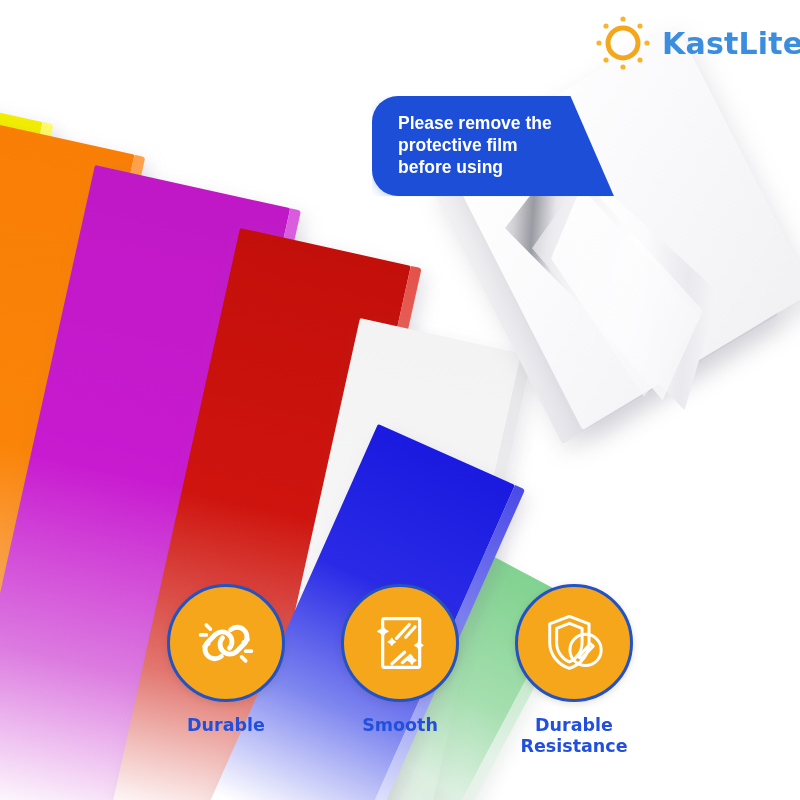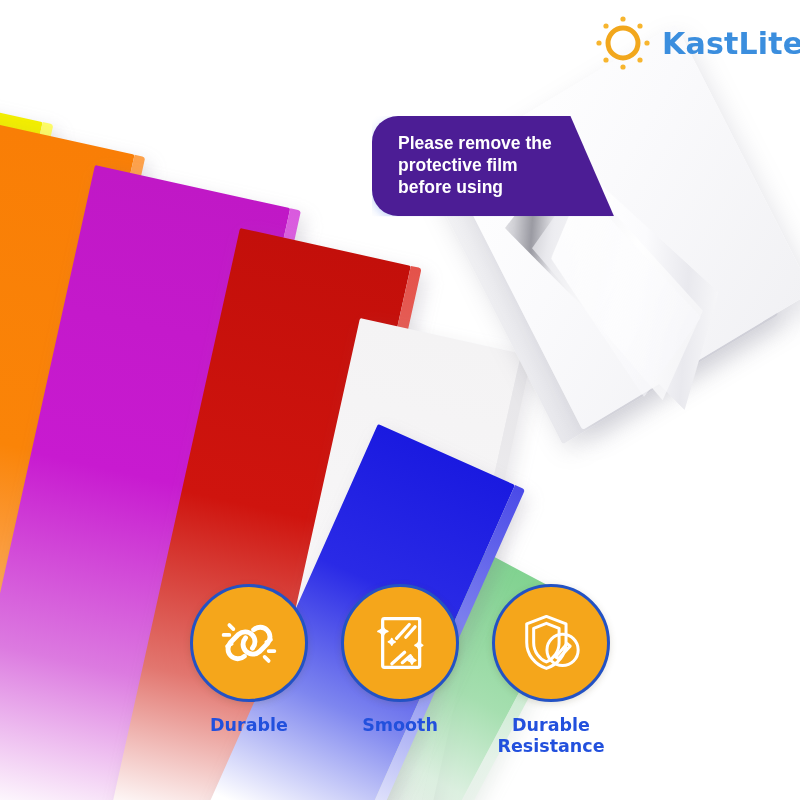--- a/index.html
+++ b/index.html
@@ -133,35 +133,35 @@
   }
   #sun-icon{width:62px;height:58px;display:block;}
   #brand-wordmark{
     font-size:30px;font-weight:700;letter-spacing:.2px;
     color:#3b8ede;
     font-family:"DejaVu Sans",sans-serif;
   }
 
   
   #callout{
-    position:absolute;left:372px;top:116px;
+    position:absolute;left:372px;top:96px;
     width:196px;padding:16px 20px 18px 26px;
-    background:#4c1d95;
+    background:#1d4ed8;
     color:#ffffff;
     font-size:17.5px;font-weight:700;line-height:1.26;
     border-radius:26px 0 0 26px;
     clip-path:polygon(0% 0%, 82% 0%, 100% 100%, 0% 100%);
     box-shadow:0 3px 10px rgba(26,86,232,.25);
   }
   #callout-inner{white-space:pre-line;}
 
   
   #features{
     position:absolute;left:0;top:584px;width:800px;height:200px;
-    display:flex;justify-content:center;gap:29px;
+    display:flex;justify-content:center;gap:52px;
   }
   .feature{
     width:122px;
     display:flex;flex-direction:column;align-items:center;
   }
   .feature-circle{
     width:118px;height:118px;border-radius:50%;
     background:#F5A61B;
     border:3.5px solid #2352c4;
     display:flex;align-items:center;justify-content:center;

